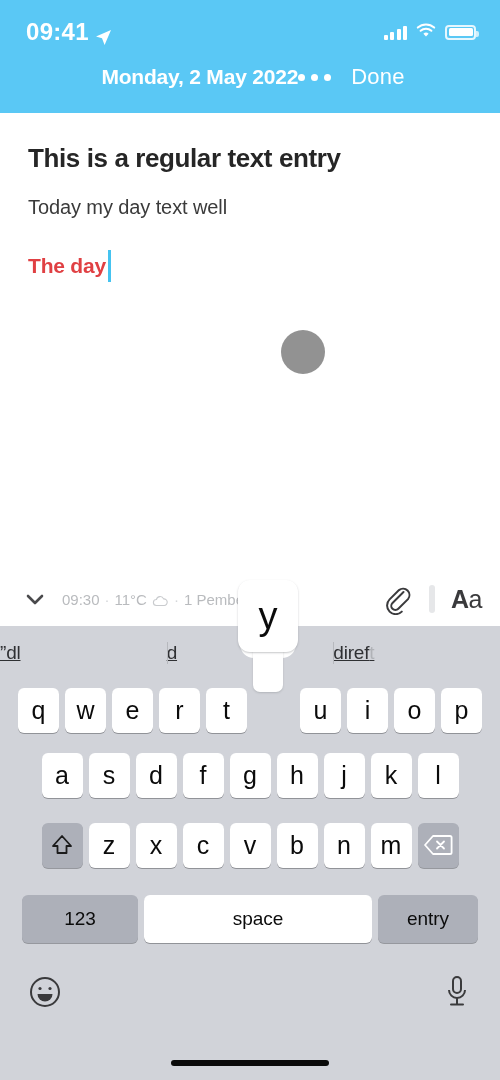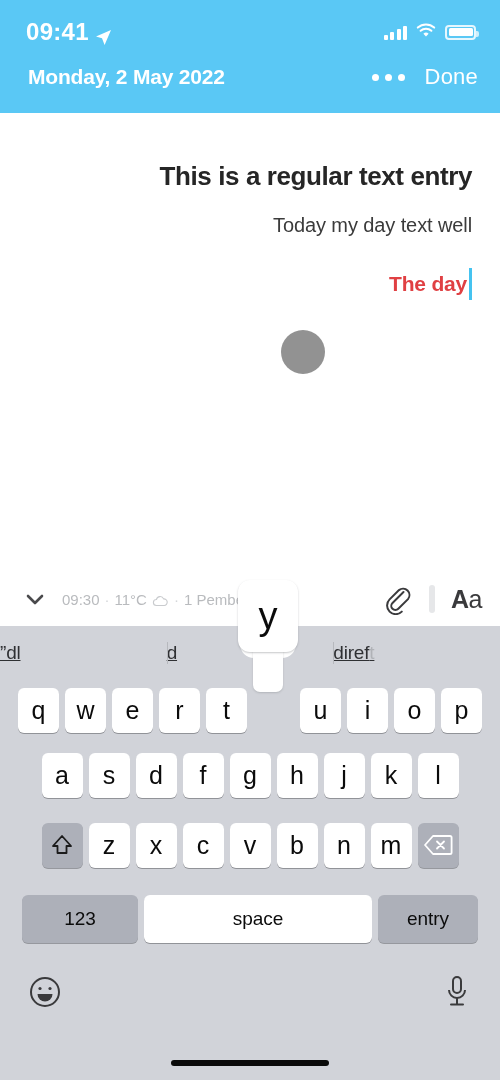--- a/index.html
+++ b/index.html
@@ -37,31 +37,31 @@
     border-radius:4px; position:relative; padding:1.5px;
   }
   .battery::after{
     content:""; position:absolute; right:-4.5px; top:4px;
     width:2.5px; height:6px; background:rgba(255,255,255,.7);
     border-radius:0 2px 2px 0;
   }
   .battery span{ display:block; height:100%; background:#fff; border-radius:1.5px; }
 
   .navbar {
-    display:flex; align-items:center; justify-content:space-between;
+    display:flex; align-items:center; justify-content:center;
     padding:0 22px 0 28px; height:58px;
   }
   .nav-title { color:#fff; font-size:21px; font-weight:bold; letter-spacing:-0.2px; }
   .nav-right { display:flex; align-items:center; gap:20px; }
   .dots { display:flex; align-items:center; gap:6px; }
   .dots i { width:7px; height:7px; border-radius:50%; background:#fff; display:block; }
   .done-btn { color:#fff; font-size:22px; letter-spacing:0.2px; }
 
   
-  .content { position:relative; height:calc(618px - 113px); padding:48px 28px 0 28px; background:#fff;text-align:right; }
+  .content { position:relative; height:calc(618px - 113px); padding:30px 28px 0 28px; background:#fff; }
   .note-title { font-size:26px; font-weight:bold; color:#262626; letter-spacing:-0.4px; }
   .note-body { font-size:20px; color:#3b3b3b; margin-top:22px; letter-spacing:-0.1px; }
   .note-red {
     font-size:21px; font-weight:bold; color:#e04043;
     margin-top:31px; display:inline-flex; align-items:center; letter-spacing:-0.2px;
   }
   .caret {
     display:inline-block; width:3px; height:32px;
     background:#45c3f0; margin-left:2px; vertical-align:middle;
   }

